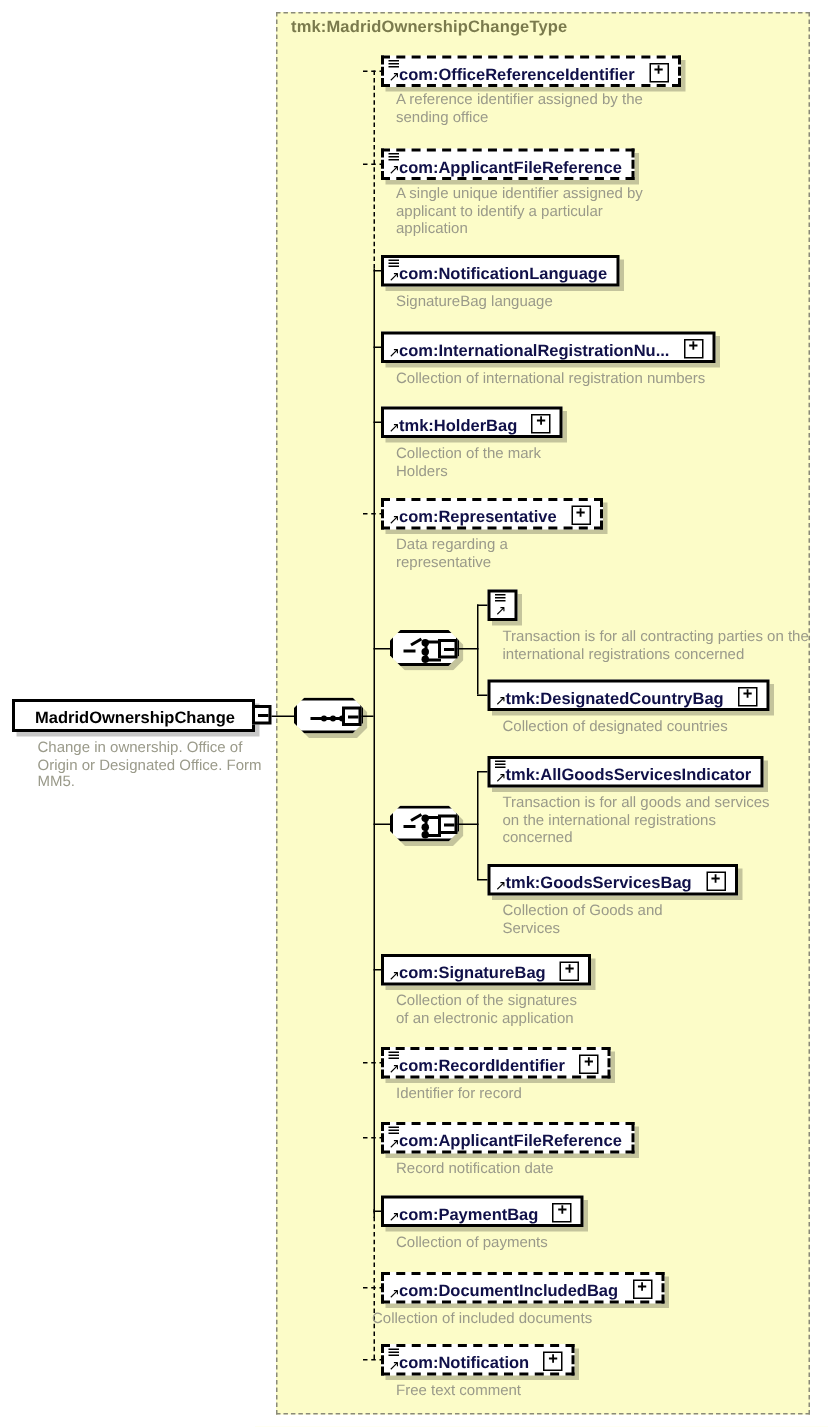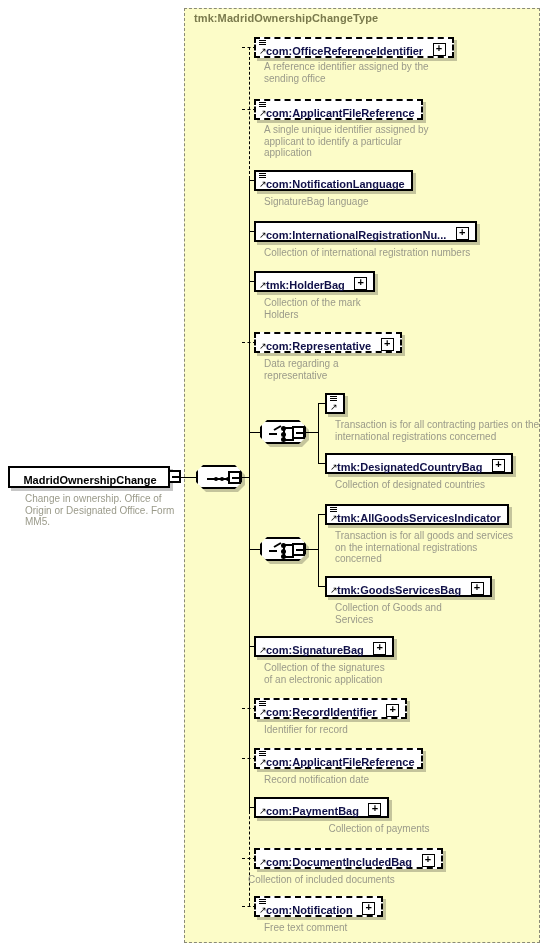--- a/index.html
+++ b/index.html
@@ -319,21 +319,21 @@
   <span class="node-label">com:ApplicantFileReference</span>
 </div>
 <div class="desc" style="left:264px;top:774px;">Record notification date</div>
 
 <div class="ln h" style="left:249px;top:807px;width:7px;"></div>
 <div class="node-box" style="position:absolute;left:254px;top:797px;height:21px;">
   <span class="corner-arrow">↗</span>
   <span class="node-label">com:PaymentBag</span>
   <span class="toggle">+</span>
 </div>
-<div class="desc" style="left:264px;top:823px;text-align:center;">Collection of payments</div>
+<div class="desc" style="left:264px;top:823px;">Collection of payments</div>
 
 <div class="dln h" style="left:242px;top:858px;width:14px;"></div>
 <div class="node-box dashed" style="position:absolute;left:254px;top:848px;height:21px;">
   <span class="corner-arrow">↗</span>
   <span class="node-label">com:DocumentIncludedBag</span>
   <span class="toggle">+</span>
 </div>
 <div class="desc" style="left:248px;top:874px;width:250px;">Collection of included documents</div>
 
 <div class="dln h" style="left:242px;top:906px;width:14px;"></div>

